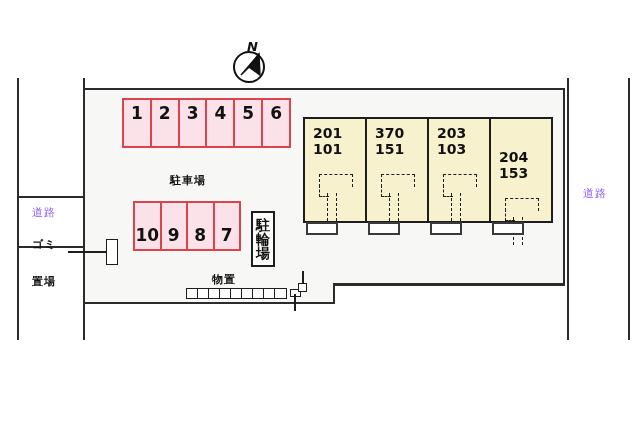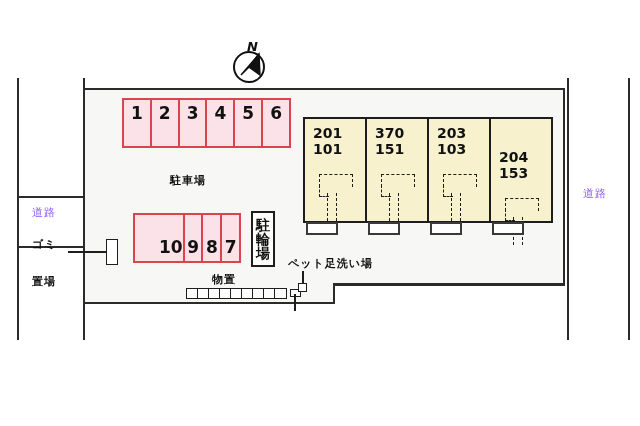--- a/index.html
+++ b/index.html
@@ -261,21 +261,21 @@
     <div class="stall">
       <span class="stall-num">5</span>
     </div>
     <div class="stall">
       <span class="stall-num">6</span>
     </div>
   </div>
 
   <div class="area-label" style="left:170px; top:173px;">駐車場</div>
 
-  <div class="stall-block bottom" style="left:133px; top:213px; width:108px; height:50px;padding-left:24px;">
+  <div class="stall-block bottom" style="left:133px; top:201px; width:108px; height:50px;">
     <div class="stall">
       <span class="stall-num">10</span>
     </div>
     <div class="stall">
       <span class="stall-num">9</span>
     </div>
     <div class="stall">
       <span class="stall-num">8</span>
     </div>
     <div class="stall">
@@ -344,20 +344,19 @@
     <div class="storage-cell"></div>
     <div class="storage-cell"></div>
     <div class="storage-cell"></div>
   </div>
 
   <div class="mini-box" style="left:290px; top:289px; width:11px; height:8px;"></div>
   <div class="leader" style="left:294px; top:294px; width:1.5px; height:17px;"></div>
 
   <div class="mini-box" style="left:298px; top:283px; width:9px; height:9px;"></div>
   <div class="leader" style="left:302px; top:271px; width:1.5px; height:13px;"></div>
-  <div class="area-label" style="left:288px; top:256px;">ペット足洗い場</div>
 
   <div class="mini-box" style="left:106px; top:239px; width:12px; height:26px;"></div>
   <div class="leader" style="left:68px; top:251px; width:38px; height:1.5px;"></div>
   <div class="area-label" style="left:32px; top:237px;">ゴミ</div>
   <div class="area-label" style="left:32px; top:262px;margin-top:12px;">置場</div>
 
 </div>
 
 </body></html>

